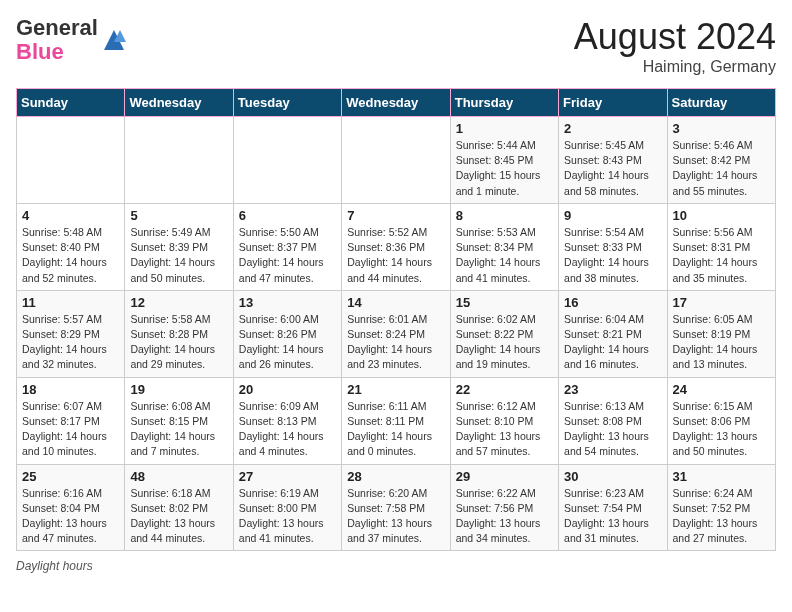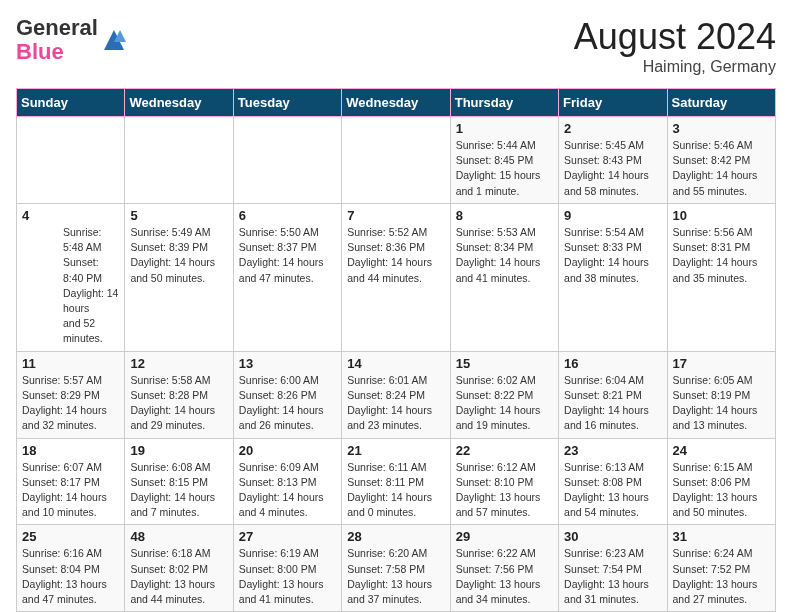--- a/index.html
+++ b/index.html
@@ -148,21 +148,21 @@
           <span class="day-number">3</span>
           <div class="day-info" style="white-space: pre-line;">Sunrise: 5:46 AM
 Sunset: 8:42 PM
 Daylight: 14 hours
 and 55 minutes.</div>
         </td>
       </tr>
       <tr>
         <td>
           <span class="day-number">4</span>
-          <div class="day-info" style="white-space: pre-line; margin-left: 41px;">Sunrise: 5:48 AM
+          <div class="day-info" style="white-space: pre-line;">Sunrise: 5:48 AM
 Sunset: 8:40 PM
 Daylight: 14 hours
 and 52 minutes.</div>
         </td>
         <td>
           <span class="day-number">5</span>
           <div class="day-info" style="white-space: pre-line;">Sunrise: 5:49 AM
 Sunset: 8:39 PM
 Daylight: 14 hours
 and 50 minutes.</div>

